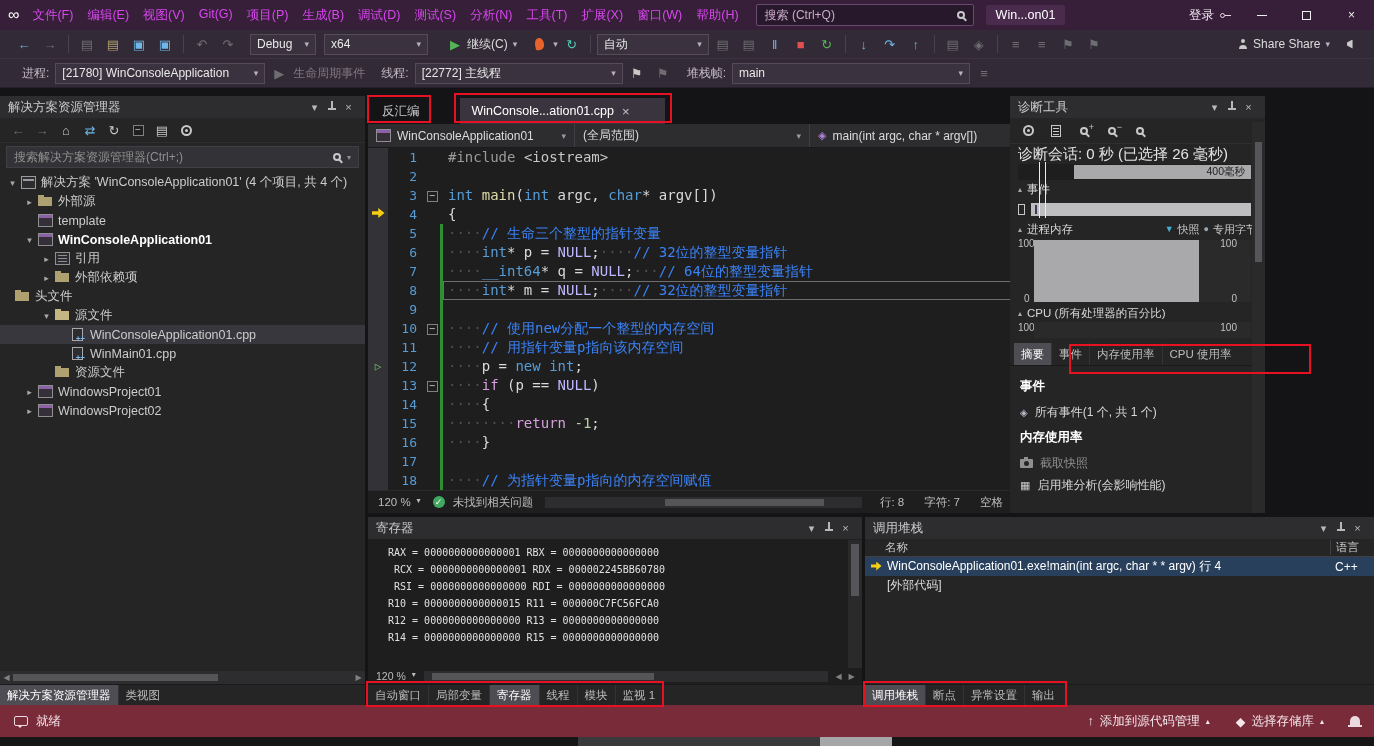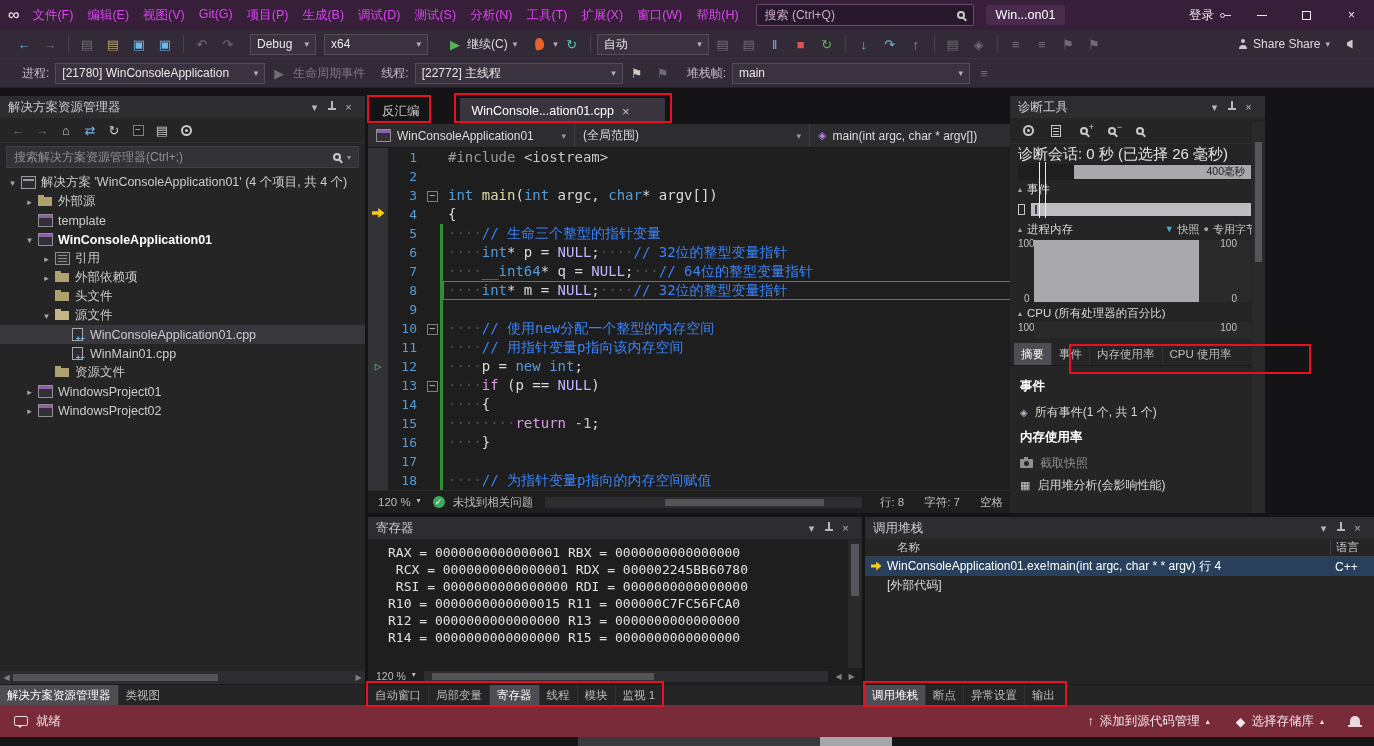--- a/index.html
+++ b/index.html
@@ -105,28 +105,28 @@
 .estatus{position:absolute;left:0;right:0;bottom:0;height:23px;background:#1E1E1E;border-top:1px solid #2A2A2B;display:flex;align-items:center;font-size:11.5px;color:#BDBDBD;padding:0 6px;gap:8px}
 .zoomc{display:flex;align-items:flex-start;gap:6px;padding:0 4px;white-space:nowrap}
 .okcirc{width:12px;height:12px;border-radius:50%;background:#3FA95F;color:#fff;font-size:9px;line-height:12px;text-align:center;display:inline-block}
 .ehtrack{flex:1;height:11px;background:#2D2D30;position:relative;margin:0 4px}
 .ehtrack .hsth{position:absolute;top:2px;height:7px;background:#555558}
 .scell{white-space:nowrap;padding:0 6px}
 
 #reg{left:368px;top:517px;width:494px;height:188px;background:#1E1E1E}
 #reg .phead{background:#2D2D30}
 #reg-lines{padding:5px 0 0 20px}
-.rline{white-space:pre;font-family:"DejaVu Sans Mono",monospace;font-size:13px;color:#E0E0E0;height:17px;line-height:17px}
+.rline{white-space:pre;font-family:"DejaVu Sans Mono",monospace;font-size:10px;color:#E0E0E0;height:17px;line-height:17px}
 .regvsb{position:absolute;top:23px;right:0;width:14px;bottom:37px;background:#2A2A2B}
 .regvsb .vth{position:absolute;left:3px;right:3px;top:4px;height:52px;background:#55555A}
 .rstatus{position:absolute;left:0;right:0;bottom:21px;height:16px;display:flex;align-items:center;background:#1E1E1E;font-size:10.5px;color:#BDBDBD;padding:0 4px}
 
 #cs{left:865px;top:517px;width:509px;height:188px}
 .cshead-cols{height:18px;display:flex;align-items:center;background:#252526;border-bottom:1px solid #3F3F46;font-size:11.5px;color:#C8C8C8}
-.colname{flex:1;padding-left:32px}
+.colname{flex:1;padding-left:20px}
 .collang{width:44px;border-left:1px solid #3F3F46;padding-left:5px}
 .csrow{height:19px;display:flex;align-items:center;font-size:12px;color:#DCDCDC;white-space:nowrap;overflow:hidden}
 .csrow.sel{background:#29405C;color:#FFF}
 .csarrow{width:22px;text-align:center;flex:none}
 .csname{flex:1;overflow:hidden;text-overflow:ellipsis}
 .cslang{width:44px;padding-left:5px;flex:none}
 
 #diag{left:1010px;top:96px;width:255px;height:417px}
 .dtools{height:26px;display:flex;align-items:center;gap:4px;padding:0 6px;border-bottom:1px solid #2F2F33}
 .icobox{width:24px;height:20px;display:flex;align-items:center;justify-content:center;color:#C8C8C8;font-size:12px;position:relative}
@@ -368,21 +368,21 @@
         <div class="trow" style="padding-left: 40px;">
           <span class="chev">▸</span>
           <span class="tico refs"></span>
           <span class="tlab">引用</span>
         </div>
         <div class="trow" style="padding-left: 40px;">
           <span class="chev">▸</span>
           <span class="tico folder"></span>
           <span class="tlab">外部依赖项</span>
         </div>
-        <div class="trow" style="padding-left: 40px;">
+        <div class="trow" style="">
           <span class="chev"></span>
           <span class="tico folder"></span>
           <span class="tlab">头文件</span>
         </div>
         <div class="trow" style="padding-left: 40px;">
           <span class="chev">▾</span>
           <span class="tico folder-open"></span>
           <span class="tlab">源文件</span>
         </div>
         <div class="trow sel" style="padding-left: 57px;">

